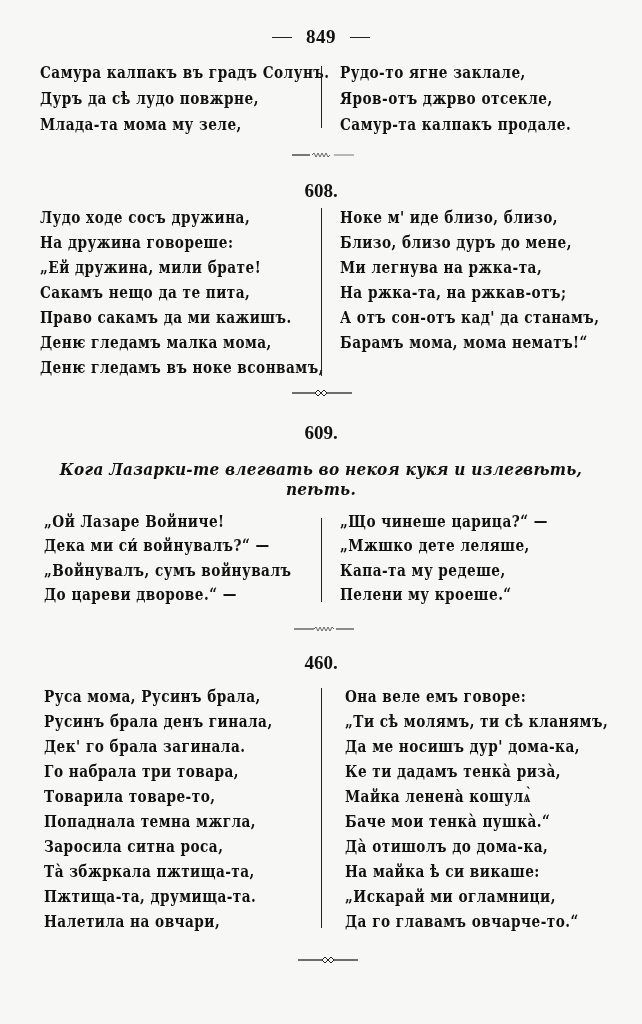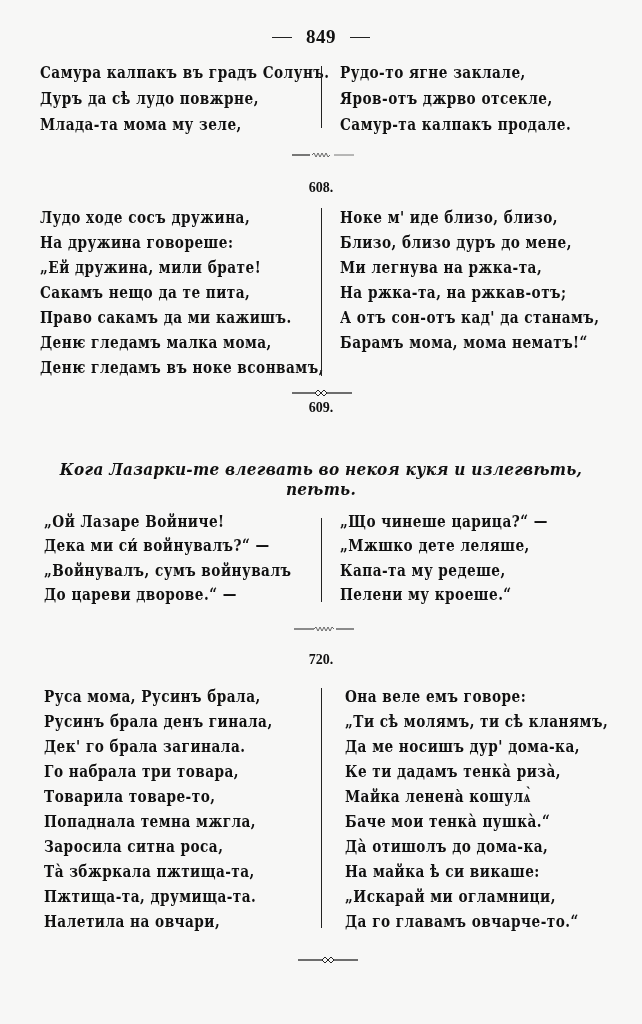--- a/index.html
+++ b/index.html
@@ -7,21 +7,21 @@
     width: 642px; height: 1024px; overflow: hidden;
     background: #f7f7f6;
     color: #111;
     font-family: "Liberation Serif", "DejaVu Serif", serif;
     position: relative;
   }
   .abs { position: absolute; }
   .center { left: 0; width: 642px; text-align: center; }
   .page-num { top: 26px; font-size: 19px; font-weight: bold; letter-spacing: 0.5px; }
   .page-num .dash { display: inline-block; width: 20px; height: 0; border-top: 1.5px solid #222; vertical-align: middle; margin: 0 14px; position: relative; top: -1px; }
-  .song-num { font-size: 14px; font-weight: bold; }
+  .song-num { font-size: 19px; font-weight: bold; }
   .line {
     position: absolute; white-space: nowrap;
     font-size: 17.5px; font-weight: bold;
     font-family: "DejaVu Serif", "Liberation Serif", serif;
     transform-origin: left center;
     transform: scaleX(0.78);
     letter-spacing: 0.6px;
   }
   .col-divider { position: absolute; left: 321px; width: 1.4px; background: #222; }
   .title {
@@ -73,42 +73,42 @@
   <div class="line" style="left:340px;top:307px">А отъ сон-отъ кад' да станамъ,</div>
   <div class="line" style="left:340px;top:332px">Барамъ мома, мома нематъ!“</div>
 </div>
 
 <svg class="orn" style="left:292px;top:389px;width:60px" viewBox="0 0 60 8">
   <line x1="0" y1="4" x2="23" y2="4" stroke="#222" stroke-width="1.3"></line>
   <path d="M23 4 l3 -3 l3 3 l-3 3 z M29 4 l3 -3 l3 3 l-3 3 z" fill="none" stroke="#222" stroke-width="1"></path>
   <line x1="35" y1="4" x2="60" y2="4" stroke="#222" stroke-width="1.3"></line>
 </svg>
 
-<div class="abs center song-num" style="top:400px">609.</div>
+<div class="abs center song-num" style="top:422px">609.</div>
 <div class="abs center title" style="top:459px">Кога Лазарки-те влегвать во некоя кукя и излегвѣть,</div>
 <div class="abs center title" style="top:479px">пеѣть.</div>
 <div>
   <div class="line" style="left:44px;top:511px">„Ой Лазаре Войниче!</div>
   <div class="line" style="left:44px;top:535px">Дека ми си́ войнувалъ?“ —</div>
   <div class="line" style="left:44px;top:560px">„Войнувалъ, сумъ войнувалъ</div>
   <div class="line" style="left:44px;top:584px">До цареви дворове.“ —</div>
   <div class="col-divider" style="top:518px;height:84px"></div>
   <div class="line" style="left:340px;top:511px">„Що чинеше царица?“ —</div>
   <div class="line" style="left:340px;top:535px">„Мжшко дете леляше,</div>
   <div class="line" style="left:340px;top:560px">Капа-та му редеше,</div>
   <div class="line" style="left:340px;top:584px">Пелени му кроеше.“</div>
 </div>
 
 <svg class="orn" style="left:294px;top:625px;width:60px" viewBox="0 0 60 8">
   <line x1="0" y1="4" x2="20" y2="4" stroke="#333" stroke-width="1.1"></line>
   <path d="M20 4 l2 -2 l2 4 l2 -4 l2 4 l2 -4 l2 4 l2 -4 l2 4 l2 -4 l2 2" fill="none" stroke="#444" stroke-width="0.8"></path>
   <line x1="42" y1="4" x2="60" y2="4" stroke="#333" stroke-width="1.1"></line>
 </svg>
 
-<div class="abs center song-num" style="top:652px">720.</div>
+<div class="abs center song-num" style="top:652px">460.</div>
 <div>
   <div class="line" style="left:44px;top:686px">Руса мома, Русинъ брала,</div>
   <div class="line" style="left:44px;top:711px">Русинъ брала денъ гинала,</div>
   <div class="line" style="left:44px;top:736px">Дек' го брала загинала.</div>
   <div class="line" style="left:44px;top:761px">Го набрала три товара,</div>
   <div class="line" style="left:44px;top:786px">Товарила товаре-то,</div>
   <div class="line" style="left:44px;top:811px">Попаднала темна мжгла,</div>
   <div class="line" style="left:44px;top:836px">Заросила ситна роса,</div>
   <div class="line" style="left:44px;top:861px">Тà збжркала пжтища-та,</div>
   <div class="line" style="left:44px;top:886px">Пжтища-та, друмища-та.</div>

